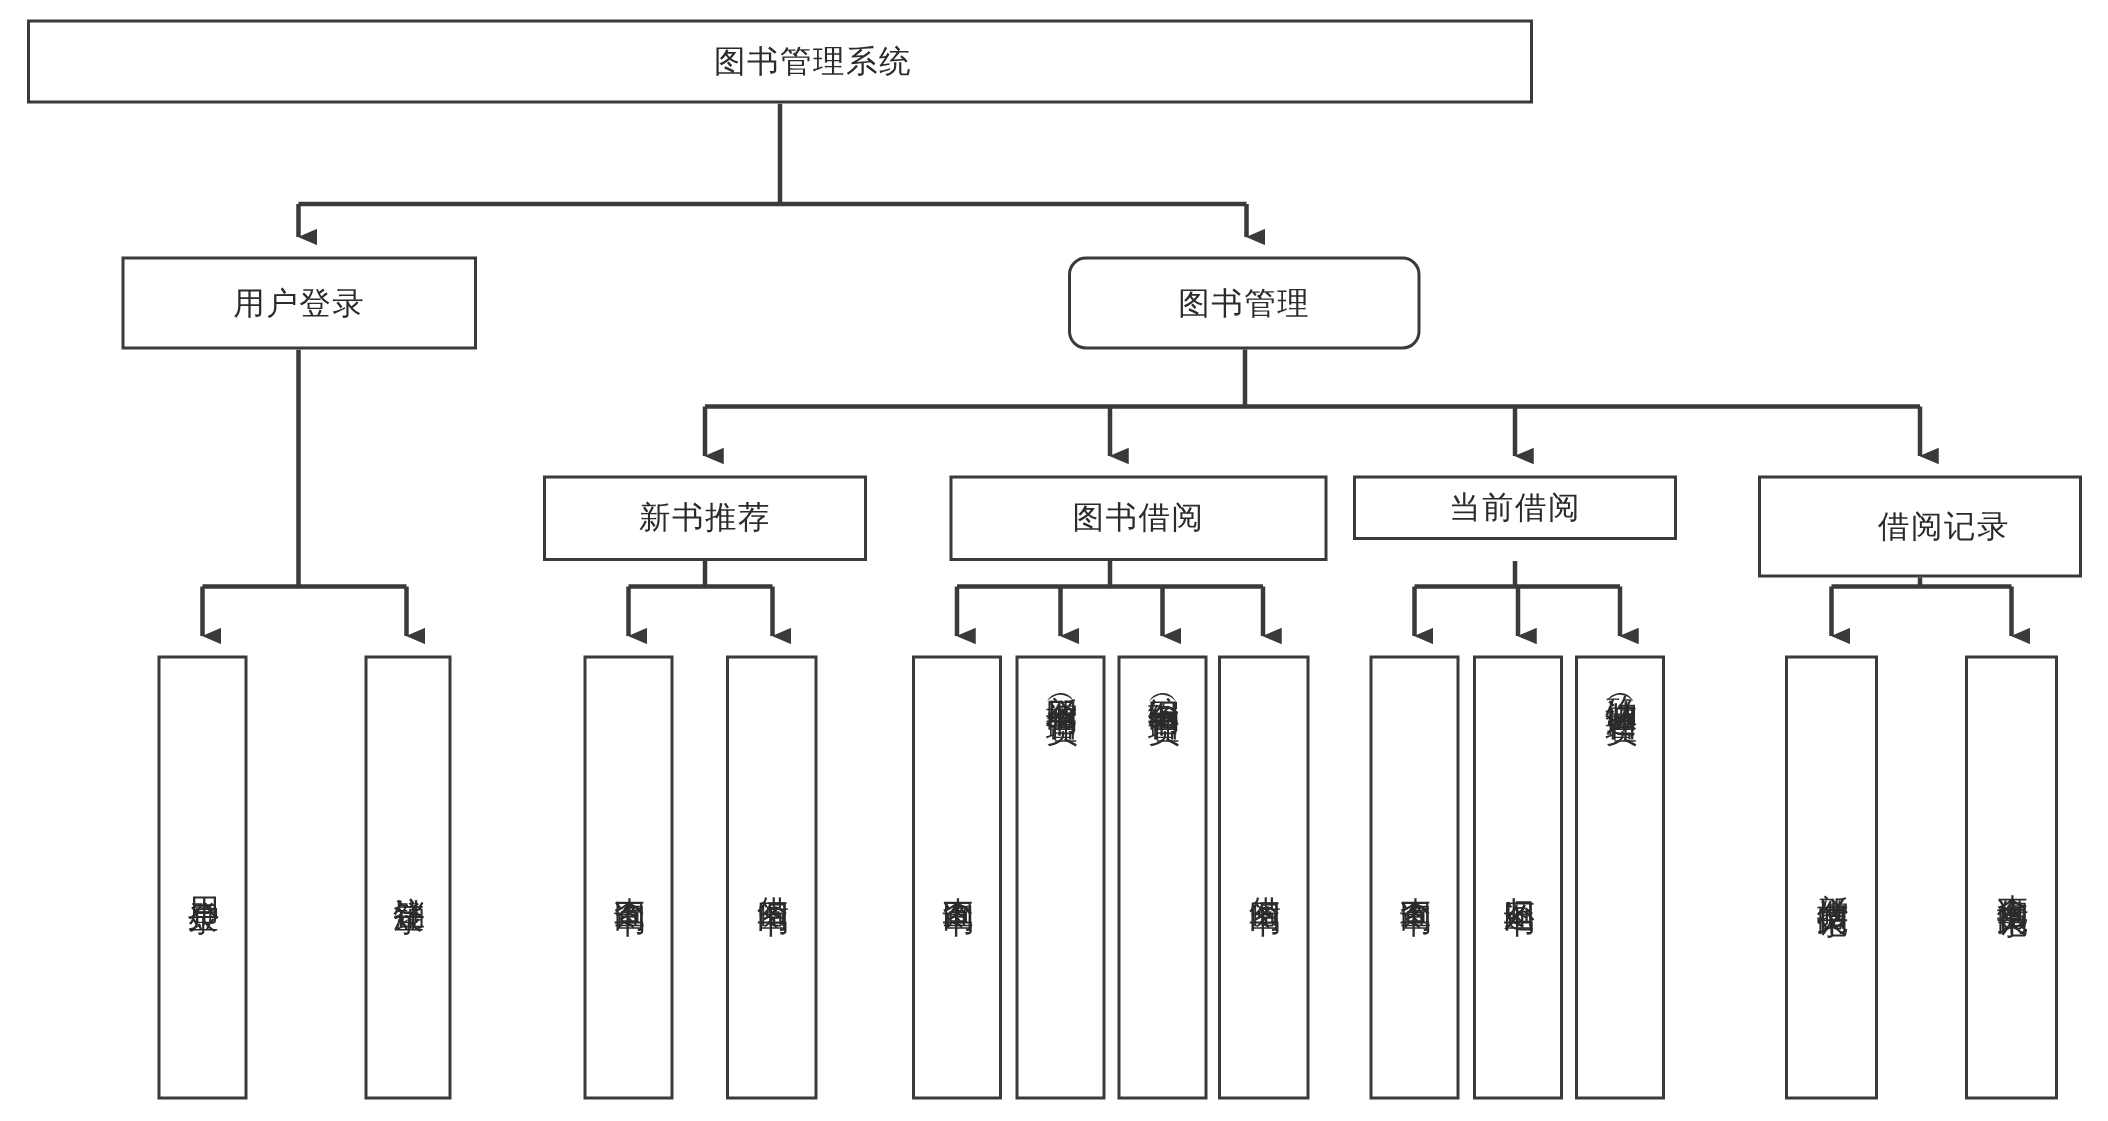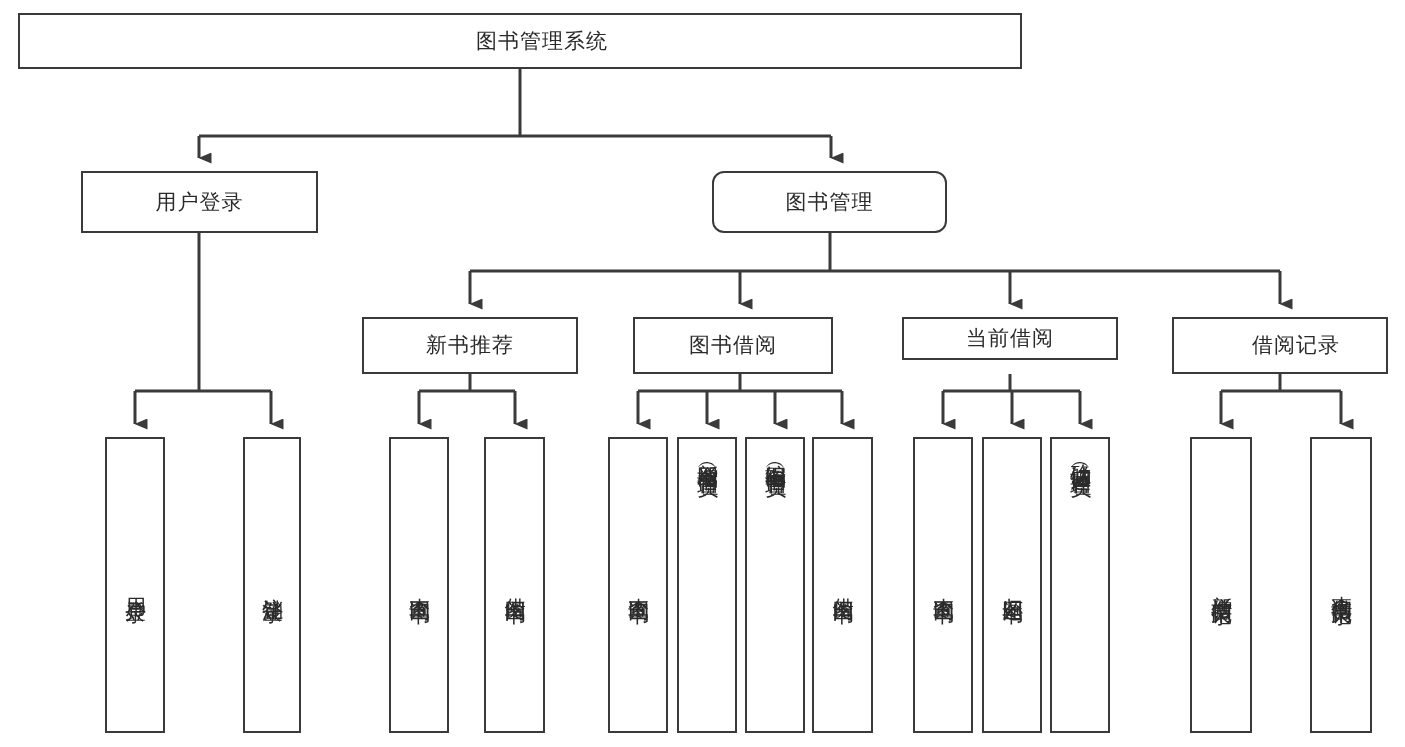--- a/index.html
+++ b/index.html
@@ -146,27 +146,27 @@
   <div class="node horizontal" style="left:81px; top:171px; width:237px; height:62px;">
     <span class="node-label">用户登录</span>
   </div>
   <div class="node horizontal" style="left:712px; top:171px; width:235px; height:62px;border-radius:12px;">
     <span class="node-label">图书管理</span>
   </div>
 
   <div class="node horizontal" style="left:362px; top:317px; width:216px; height:57px;">
     <span class="node-label">新书推荐</span>
   </div>
-  <div class="node horizontal" style="left:633px; top:317px; width:200px; height:57px;">
+  <div class="node horizontal" style="left:633px; top:317px; width:252px; height:57px;">
     <span class="node-label">图书借阅</span>
   </div>
   <div class="node horizontal" style="left:902px; top:317px; width:216px; height:43px;">
     <span class="node-label">当前借阅</span>
   </div>
-  <div class="node horizontal" style="left:1172px; top:317px; width:216px; height:57px;padding-left:32px;">
+  <div class="node horizontal" style="left:1172px; top:317px; width:216px; height:68px;padding-left:32px;">
     <span class="node-label">借阅记录</span>
   </div>
 
   <div class="node vertical centered" style="left:105px; top:437px; width:60px; height:296px;">
     <span class="node-label">用户登录</span>
   </div>
   <div class="node vertical centered" style="left:243px; top:437px; width:58px; height:296px;">
     <span class="node-label">注销登录</span>
   </div>
   <div class="node vertical centered" style="left:389px; top:437px; width:60px; height:296px;">

